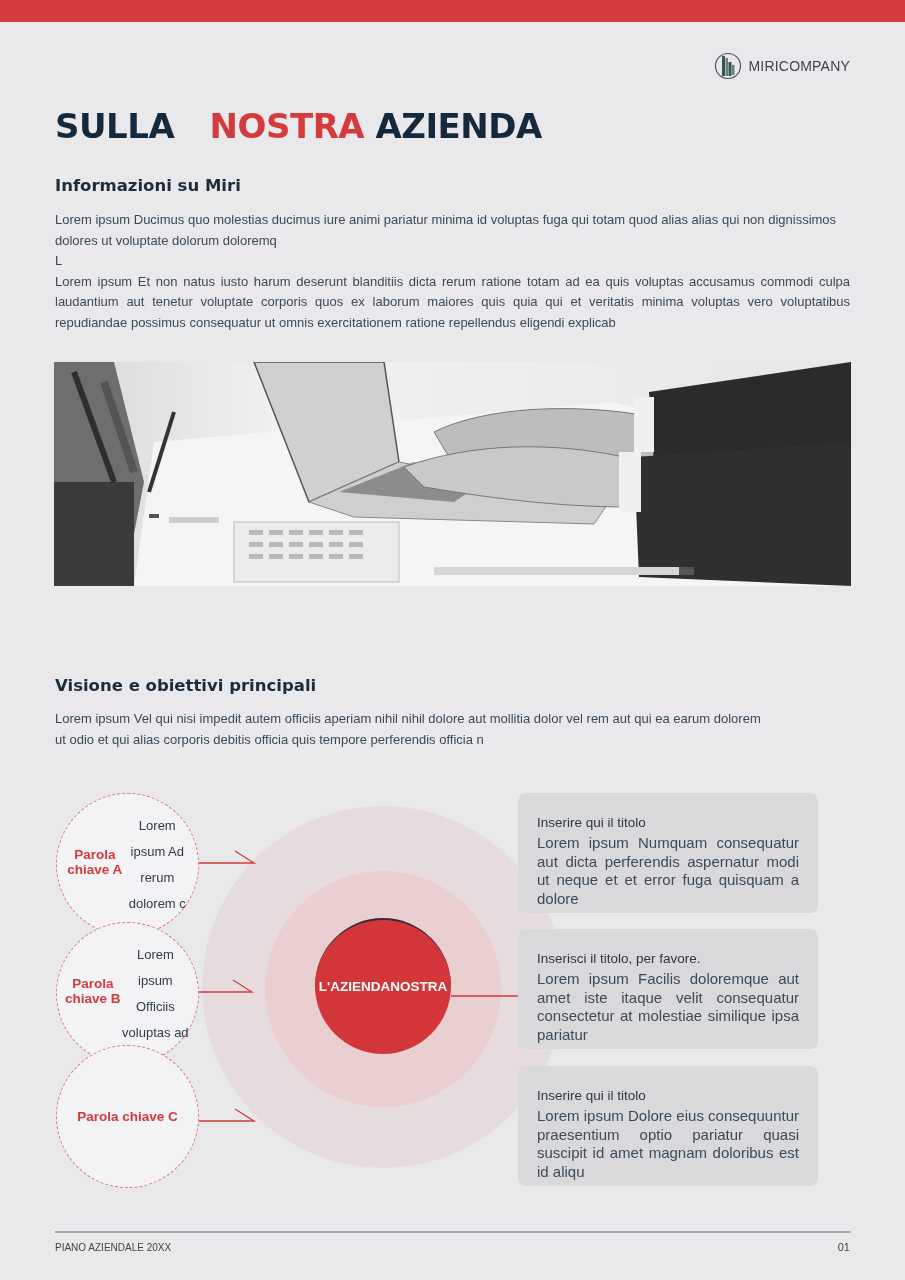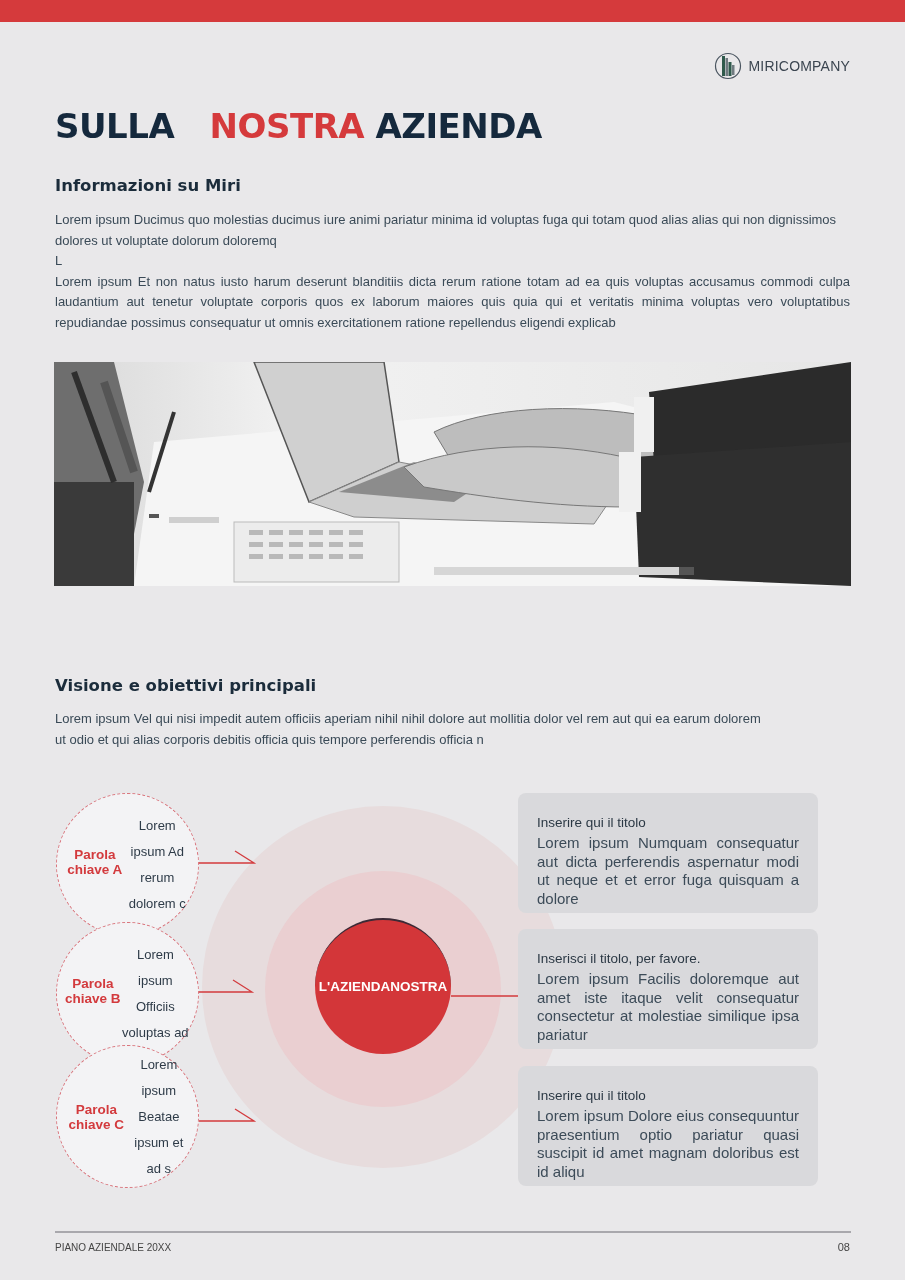--- a/index.html
+++ b/index.html
@@ -182,32 +182,31 @@
   <div class="kw" style="top:13px;">
     <div class="kw-title">Parola chiave A</div>
     <div class="kw-body" style="width:110px;">Lorem ipsum Ad rerum dolorem c</div>
   </div>
   <div class="kw" style="top:142px;">
     <div class="kw-title">Parola chiave B</div>
     <div class="kw-body" style="width:125px;">Lorem ipsum Officiis voluptas ad</div>
   </div>
   <div class="kw c" style="top:265px;">
     <div class="kw-title">Parola chiave C</div>
-    <div class="kw-body" style="width:100px;">Lorem ipsum Beatae ipsum et ad s</div>
   </div>
 
   <div class="card" style="top:13px;">
     <div class="card-title">Inserire qui il titolo</div>
     <div class="card-body">Lorem ipsum Numquam consequatur aut dicta perferendis aspernatur modi ut neque et et error fuga quisquam a dolore</div>
   </div>
   <div class="card" style="top:149px;">
     <div class="card-title">Inserisci il titolo, per favore.</div>
     <div class="card-body">Lorem ipsum Facilis doloremque aut amet iste itaque velit consequatur consectetur at molestiae similique ipsa pariatur</div>
   </div>
   <div class="card" style="top:286px;">
     <div class="card-title">Inserire qui il titolo</div>
     <div class="card-body">Lorem ipsum Dolore eius consequuntur praesentium optio pariatur quasi suscipit id amet magnam doloribus est id aliqu</div>
   </div>
 </div>
 
 <div class="footer-line"></div>
 <div class="footer-left">PIANO AZIENDALE 20XX</div>
-<div class="footer-right">08</div>
+<div class="footer-right">01</div>
 
 </body></html>

